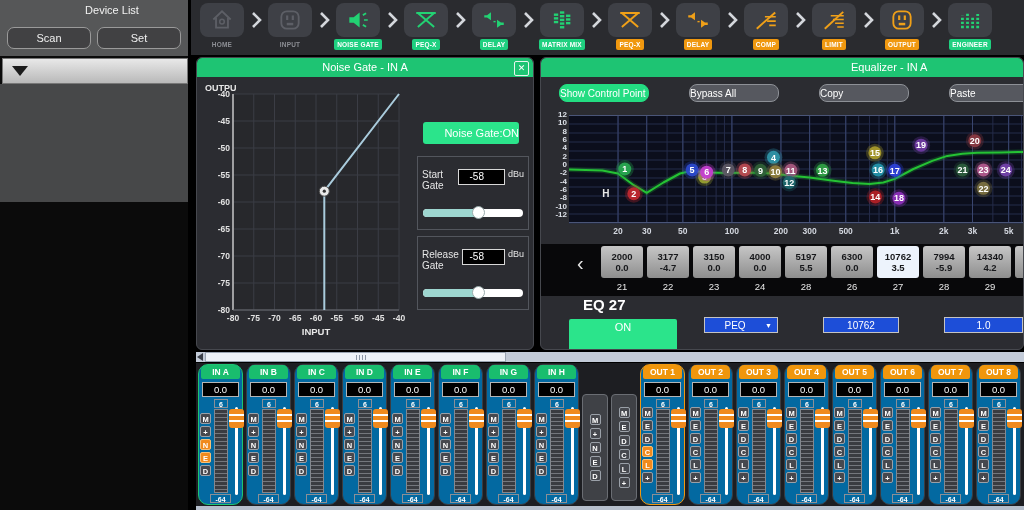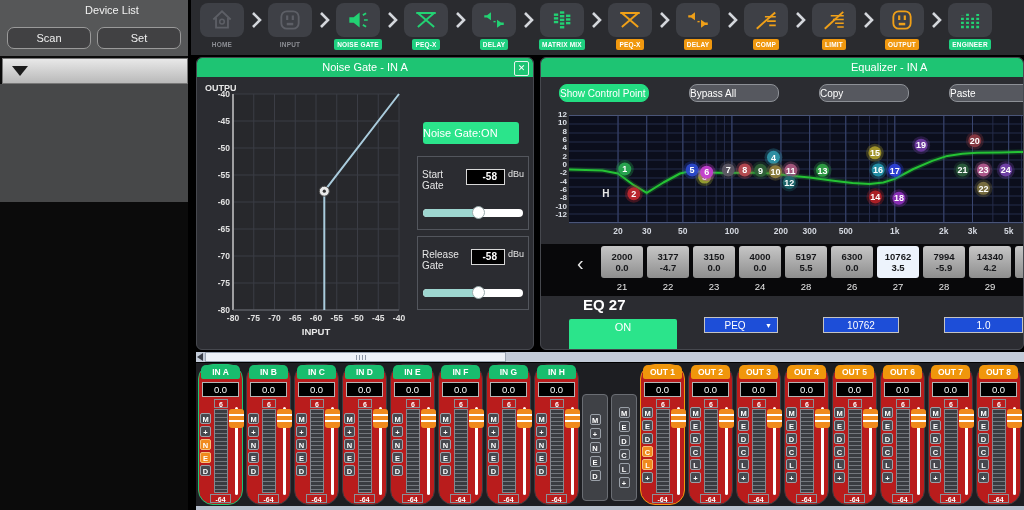--- a/index.html
+++ b/index.html
@@ -41,27 +41,27 @@
                font-size:11px;line-height:19px;position:relative;}
 
   
   #ng-panel{left:196px;top:57px;width:338px;height:293px;}
   #ng-title{text-align:center;}
   #ng-close{position:absolute;right:4px;top:3px;width:13px;height:13px;border:1px solid #e8f5ee;
             border-radius:2px;color:#fff;font-size:9px;line-height:12px;text-align:center;}
   #ng-graph{position:absolute;left:6px;top:24px;width:212px;height:262px;}
   #ng-right{position:absolute;left:220px;top:24px;width:112px;height:262px;}
   #ng-on{position:absolute;left:6px;top:40px;width:96px;height:22px;background:#2be48b;
-         border-radius:3px;color:#fff;font-size:11px;text-align:left;line-height:22px;}
+         border-radius:3px;color:#fff;font-size:11px;text-align:right;line-height:22px;}
   .ng-group{position:absolute;left:0;width:112px;height:74px;border:1px solid #53565d;box-sizing:border-box;}
   #ng-g1{top:74px;} #ng-g2{top:154px;}
   .ng-row{display:flex;align-items:flex-start;margin:12px 4px 0 4px;gap:3px;}
   .ng-lbl{color:#e6e6e6;font-size:10px;flex:1 1 auto;}
   .ng-val{width:34px;height:14px;background:#000;border:1px solid #d8d8d8;color:#fff;
-          font-size:10px;text-align:right;line-height:14px;padding-right:7px;font-weight:bold;}
+          font-size:10px;text-align:right;line-height:14px;padding-right:20px;}
   .ng-unit{color:#e6e6e6;font-size:9px;}
   .slider{position:absolute;left:5px;bottom:12px;width:100px;height:8px;background:#fff;
           border-radius:4px;}
   .slider-fill{position:absolute;left:0;top:0;height:8px;background:#9ed6d0;border-radius:4px 0 0 4px;}
   .slider-thumb{position:absolute;top:-3px;width:13px;height:13px;border-radius:50%;
                 background:#fff;border:1px solid #9aa;box-sizing:border-box;}
 
   
   #eq-panel{left:540px;top:57px;width:484px;height:293px;}
   #eq-title{position:absolute;left:310px;top:0;}
@@ -98,21 +98,21 @@
   #hs-arrow{position:absolute;left:1px;top:1px;width:0;height:0;border-top:4px solid transparent;
             border-bottom:4px solid transparent;border-right:6px solid #3a3f48;}
   #hs-thumb{position:absolute;left:9px;top:0px;width:301px;height:10px;background:#edf1f7;
             border:1px solid #9aa4b2;box-sizing:border-box;}
   #hs-grip{position:absolute;left:50%;top:2px;width:10px;height:5px;
            background:repeating-linear-gradient(90deg,#8b95a4 0 1px,transparent 1px 3px);}
 
   
   #mixer{left:196px;top:363px;width:828px;height:147px;background:#1d1e22;}
   #strips{position:absolute;left:2px;top:1px;display:flex;gap:3px;}
-  .strip{width:45px;flex:0 0 45px;height:141px;background:#b91c1c;border-radius:15px;
+  .strip{width:45px;flex:0 0 45px;height:141px;background:#0369a1;border-radius:10px;
          border:1px solid #3a3c41;box-sizing:border-box;position:relative;}
   .strip.sel-in{border-color:#1ec473;} .strip.sel-out{border-color:#f0980f;}
   .strip-head{margin:0 2px;height:14px;border-radius:5px 5px 2px 2px;color:#fff;
               font-size:8.5px;font-weight:bold;text-align:center;line-height:14px;}
   .head-in{background:#19bd6e;} .head-out{background:#f0960c;}
   .strip-val{margin:3px auto 0 auto;width:35px;height:13px;background:#000;border:1px solid #b5b5b5;
              color:#fff;font-size:9.5px;text-align:center;line-height:13px;}
   .fader{position:relative;height:104px;margin-top:2px;}
   .scale-top{position:absolute;left:15px;top:0;width:14px;height:9px;border:1px solid #8b8f96;
              color:#fff;font-size:7px;font-weight:bold;text-align:center;line-height:9px;box-sizing:border-box;}

